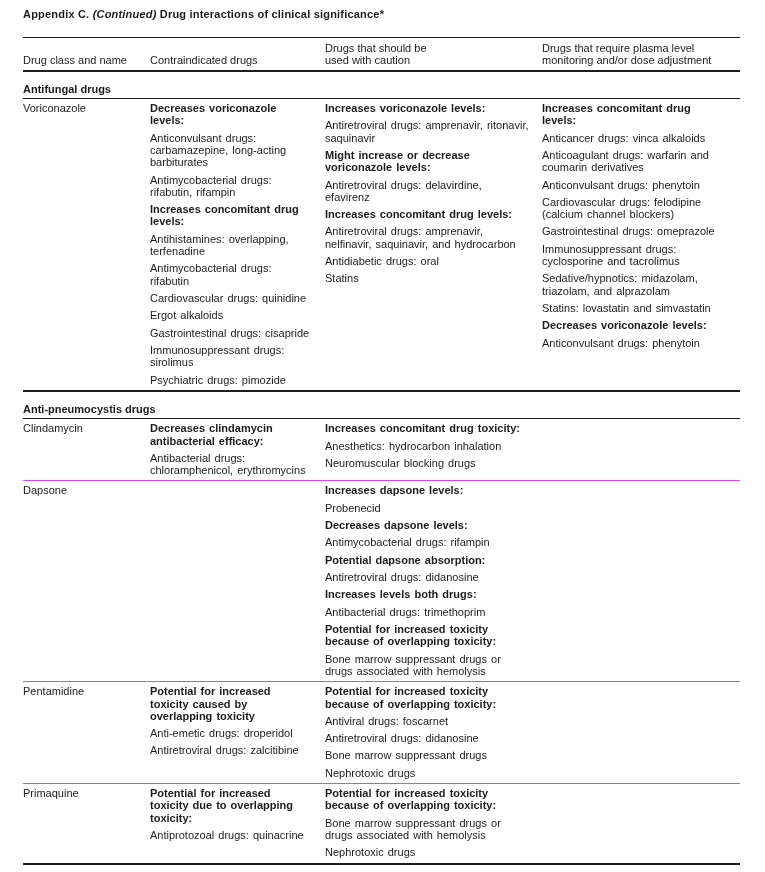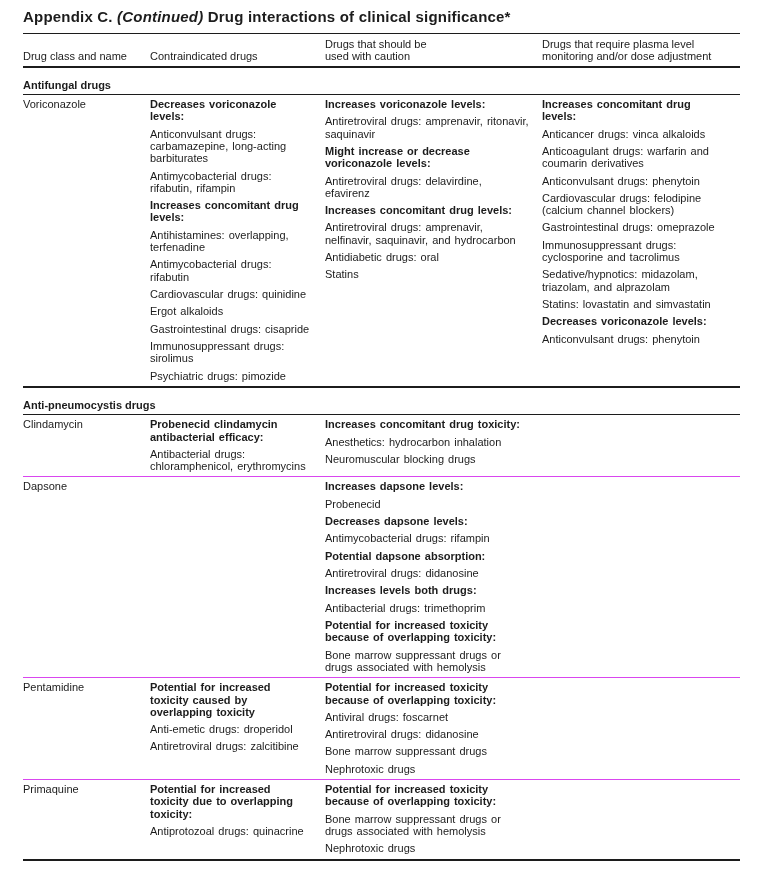--- a/index.html
+++ b/index.html
@@ -3,22 +3,22 @@
 <meta charset="utf-8">
 <style>
   html,body{margin:0;padding:0;background:#fff;}
   body{
     width:765px;height:872px;overflow:hidden;
     font-family:"Liberation Sans","DejaVu Sans",sans-serif;
     color:#1c1c1c;-webkit-font-smoothing:antialiased;
   }
   .page{padding:8px 25px 0 23px;}
   .title{
-    font-size:15px;font-weight:bold;letter-spacing:.2px;
-    padding-bottom:8px;border-bottom:1px solid #1c1c1c;margin-bottom:0;
+    font-size:11px;font-weight:bold;letter-spacing:.2px;
+    padding-bottom:17px;border-bottom:1px solid #1c1c1c;margin-bottom:0;
     white-space:nowrap;
   }
   .title .cont{font-style:italic;}
   table.tbl{
     width:717px;table-layout:fixed;border-collapse:collapse;
     font-size:11px;line-height:1.12;
   }
   .tbl th,.tbl td{vertical-align:top;text-align:left;font-weight:normal;padding:0;}
   .tbl thead th{
     vertical-align:bottom;padding:4px 10px 3px 0;
@@ -105,21 +105,21 @@
   </tr>
 
   <tr class="section-row">
     <td colspan="4">Anti-pneumocystis drugs</td>
   </tr>
 
 
   <tr class="drug-row">
     <td class="drug-name">Clindamycin</td>
     <td class="cell">
-            <p class="b">Probenecid clindamycin antibacterial efficacy:</p>
+            <p class="b">Decreases clindamycin antibacterial efficacy:</p>
             <p>Antibacterial drugs: chloramphenicol, erythromycins</p>
           </td>
     <td class="cell">
             <p class="b">Increases concomitant drug toxicity:</p>
             <p>Anesthetics: hydrocarbon inhalation</p>
             <p>Neuromuscular blocking drugs</p>
           </td>
     <td class="cell"></td>
   </tr>
 

